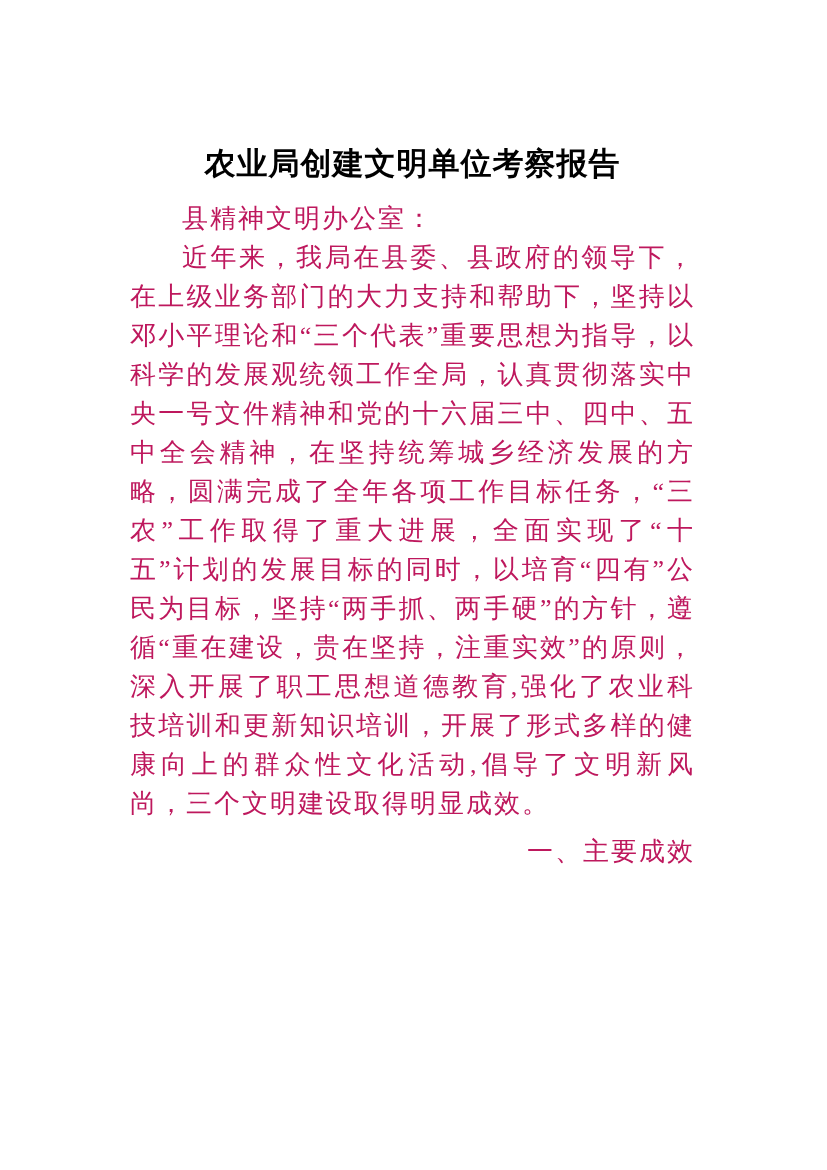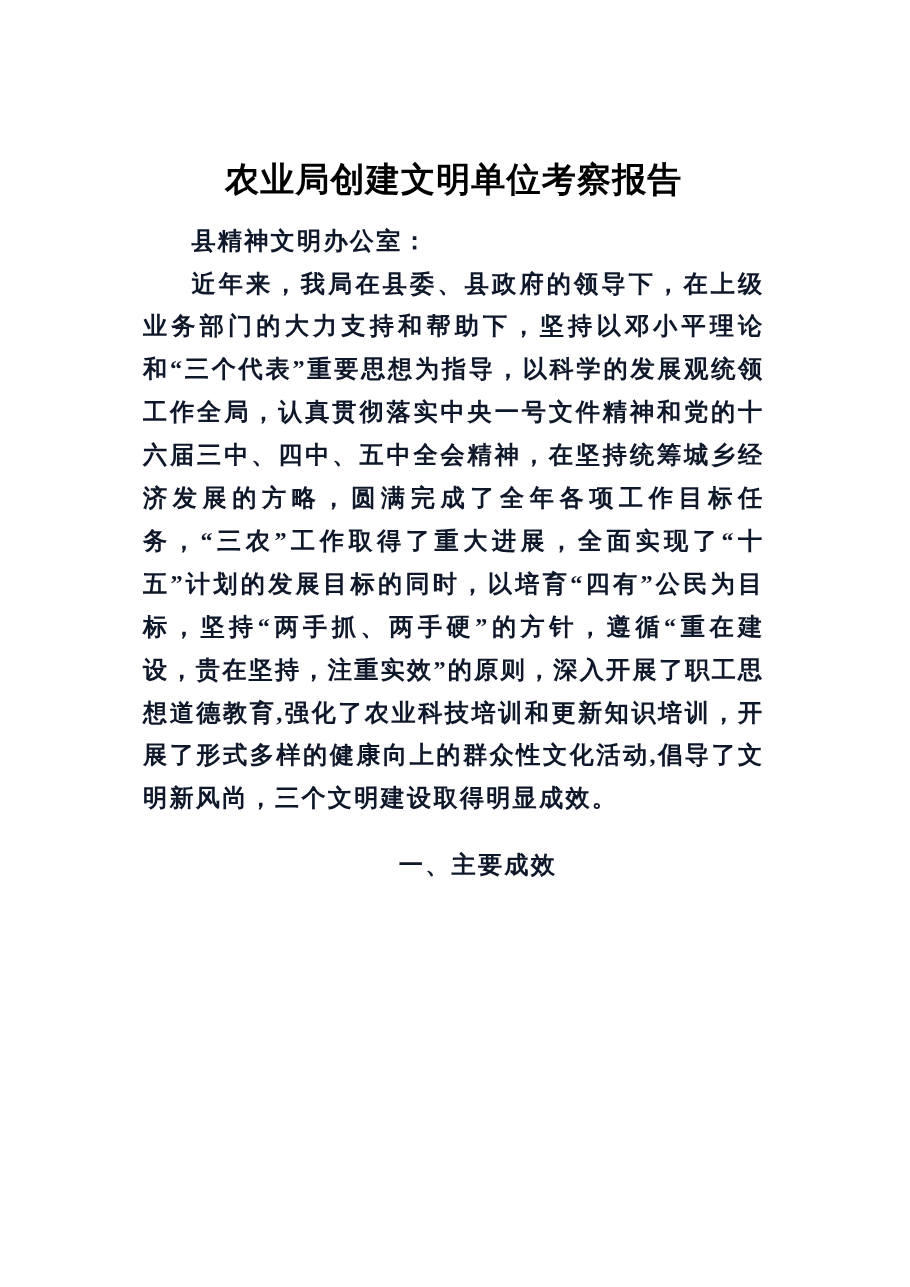--- a/index.html
+++ b/index.html
@@ -24,32 +24,31 @@
     text-align: center;
     font-size: 31px;
     line-height: 42px;
     font-weight: bold;
     letter-spacing: 1px;
     font-family: "Liberation Sans", "DejaVu Sans", sans-serif;
     color: #000000;
   }
   .para {
     margin: 0;
-    font-size: 22px;
+    font-size: 26px;
     line-height: 39px;
     letter-spacing: 2px;
     text-align: justify;
     text-indent: 2em;
-    color: #0f172a;
+    color: #be185d;
     word-break: break-all;
-    font-weight: bold;
   }
   .para.heading {
-    margin-top: 22px;
-    text-align: center;
+    margin-top: 9px;
+    text-align: right;
   }
   .para.salutation {
     text-align: left;
   }
   .footer {
     position: absolute;
     left: 0;
     right: 0;
     bottom: 62px;
     text-align: center;

